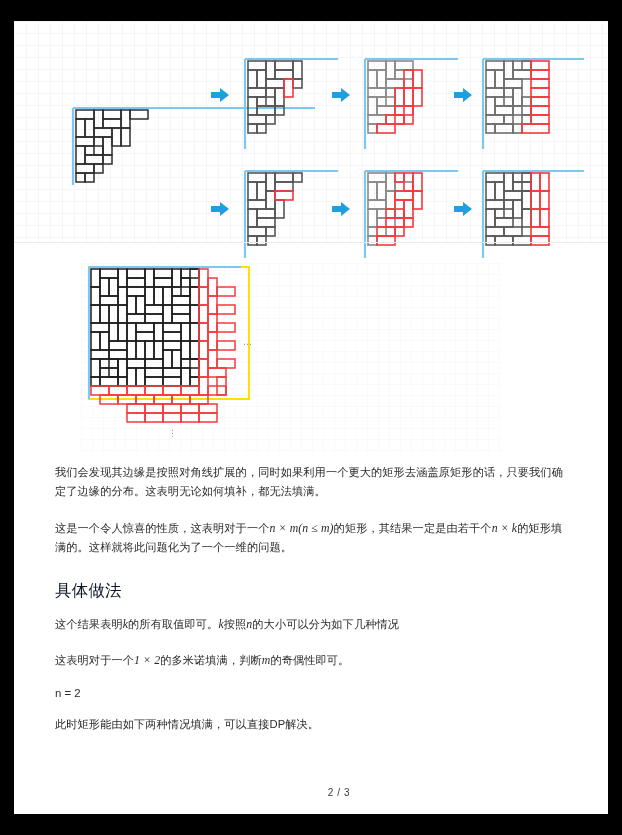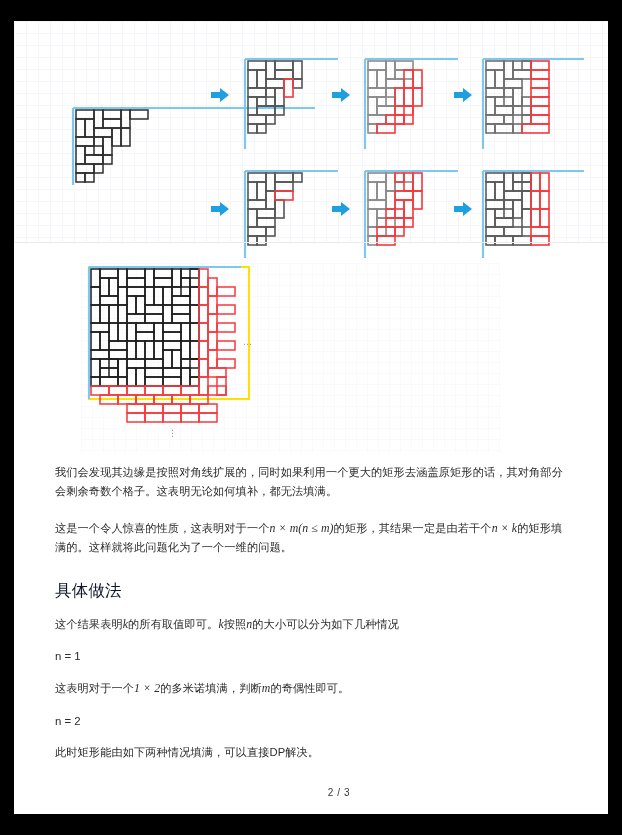--- a/index.html
+++ b/index.html
@@ -553,29 +553,28 @@
           <rect x="82" y="150" width="18" height="9"></rect>
             <rect x="100" y="150" width="18" height="9"></rect>
           <rect x="118" y="150" width="18" height="9"></rect>
           <rect x="136" y="114" width="9" height="18"></rect>
         </g>
       </svg>
       <div class="hdots">⋯</div>
       <div class="vdots">⋮</div>
     </div>
 
-    <p class="para">我们会发现其边缘是按照对角线扩展的，同时如果利用一个更大的矩形去涵盖原矩形的话，其对角部分会剩余奇数个格子。这表明无论如何填补，都无法填满。</p>
+    <p class="para">我们会发现其边缘是按照对角线扩展的，同时如果利用一个更大的矩形去涵盖原矩形的话，只要我们确定了边缘的分布。这表明无论如何填补，都无法填满。</p>
 
     <p class="para"><span>这是一个令人惊喜的性质，这表明对于一个</span><span class="mono-var">n × m(n ≤ m)</span><span>的矩形，其结果一定是由若干个</span><span class="mono-var">n × k</span><span>的矩形填满的。这样就将此问题化为了一个一维的问题。</span></p>
 
     <h2 class="heading">具体做法</h2>
 
     <p class="para"><span>这个结果表明</span><span class="mono-var">k</span><span>的所有取值即可。</span><span class="mono-var">k</span><span>按照</span><span class="mono-var">n</span><span>的大小可以分为如下几种情况</span></p>
 
-    <p class="case-line">n = 1</p>
 
     <p class="para"><span>这表明对于一个</span><span class="mono-var">1 × 2</span><span>的多米诺填满，判断</span><span class="mono-var">m</span><span>的奇偶性即可。</span></p>
 
     <p class="case-line">n = 2</p>
 
     <p class="para">此时矩形能由如下两种情况填满，可以直接DP解决。</p>
   </div>
 
   <div class="footer">2 / 3</div>
 </div>

